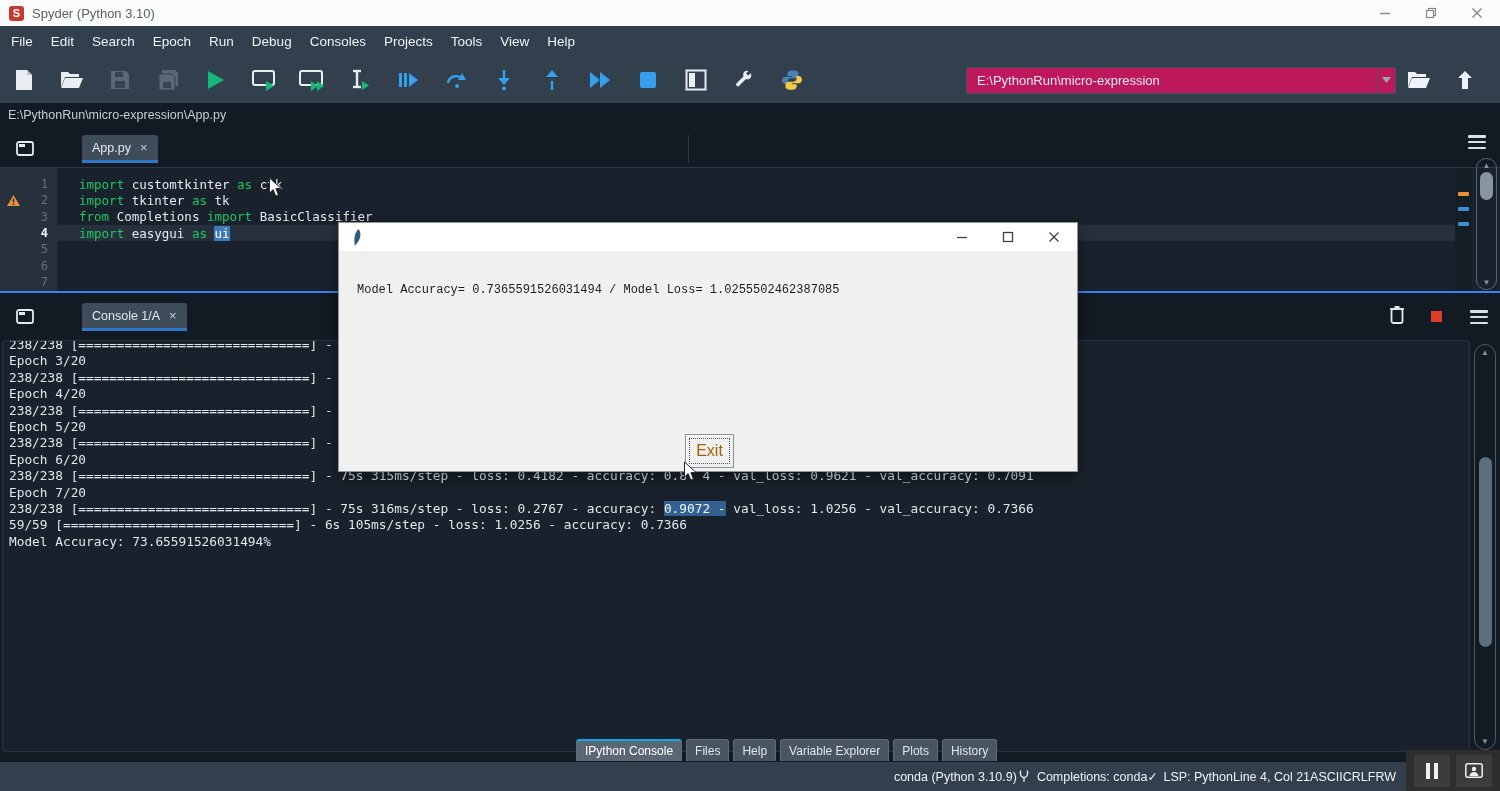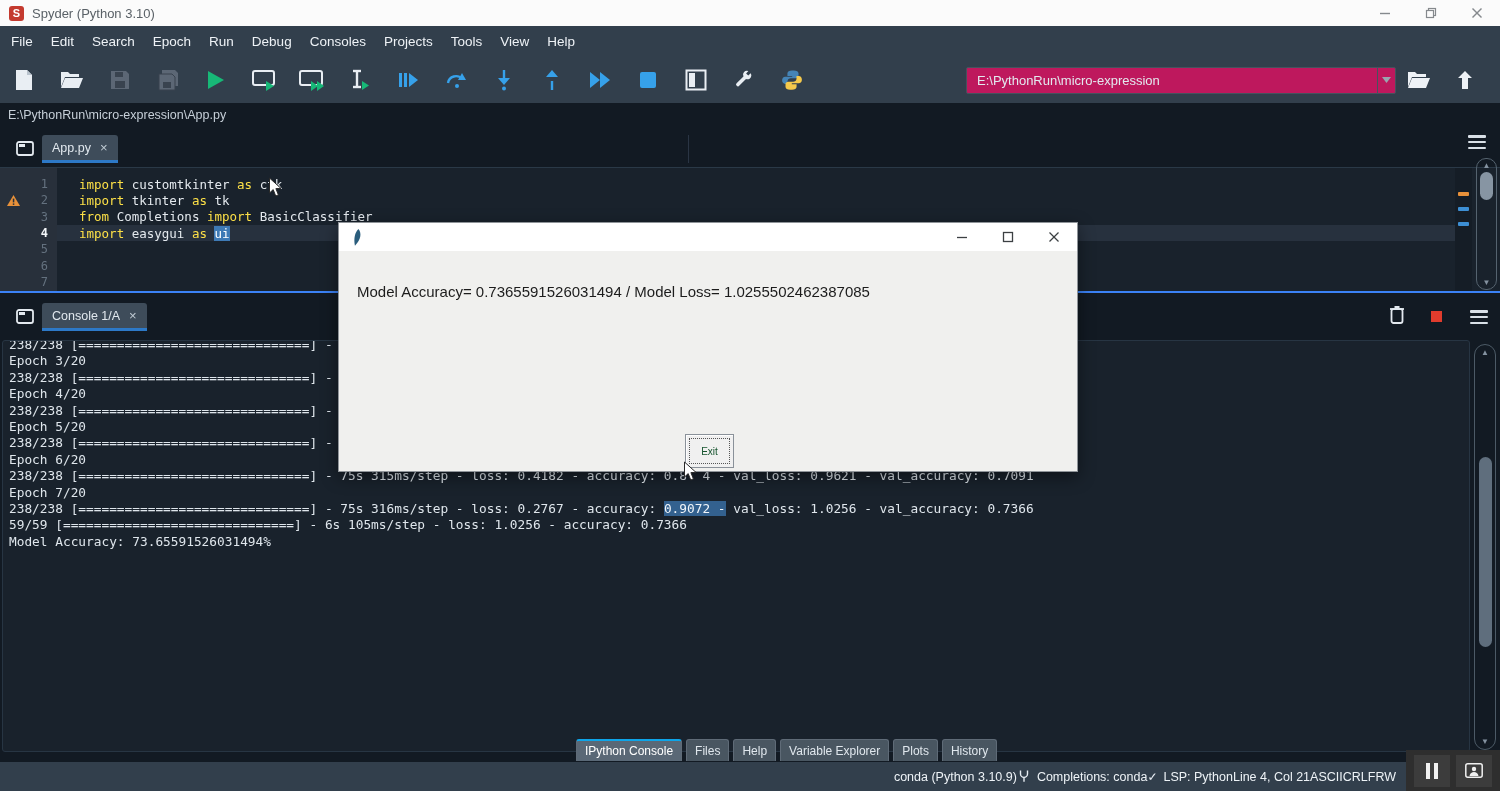--- a/index.html
+++ b/index.html
@@ -36,21 +36,21 @@
     display:flex; align-items:center; justify-content:center; }
   .workdir-arrow svg { fill:#9aa5b0; }
   .workdir-group .tool-btn { width:46px; }
 
   
   .breadcrumb-bar { position:absolute; left:0; top:103px; width:1500px; height:24px;
     background:#121a23; display:flex; align-items:center; }
   .breadcrumb-text { color:#c6cfd8; font-size:12.5px; padding-left:8px; }
 
   
-  .tabrow { position:absolute; left:0; width:1452px; height:30px; display:flex; align-items:flex-end; }
+  .tabrow { position:absolute; left:0; width:1452px; height:30px; display:flex; align-items:flex-end;gap:40px; }
   .browse-tabs { width:34px; height:26px; display:flex; align-items:center; justify-content:center; align-self:center; }
   .pane-tab { height:28px; background:#3e4c5a; border-bottom:3px solid #2d79c7;
     display:flex; align-items:center; padding:0 10px; border-radius:3px 3px 0 0; }
   .pane-tab .tab-label { color:#e1e8ee; font-size:12.5px; margin-right:9px; }
   .tab-close { color:#c2ccd5; font-size:13px; line-height:13px; }
   .hamburger { position:absolute; right:12px; top:6px; width:22px; height:18px;
     display:flex; flex-direction:column; justify-content:space-between; padding:2px 2px; }
   .hamburger i { display:block; height:2.5px; background:#d9e0e7; border-radius:1px; }
 
   
@@ -63,21 +63,21 @@
   .code-rows { position:absolute; left:0; top:8px; width:1455px; }
   .code-row { display:flex; height:16.3px; align-items:center; }
   .code-row.current .row-body { background:#27313e; }
   .code-row.current .gutter-num { color:#f4f7fa; font-weight:bold; }
   .gutter-cell { width:57px; display:flex; align-items:center; height:16.3px; flex:none; }
   .gutter-warn { width:26px; display:flex; justify-content:center; }
   .gutter-num { width:22px; text-align:right; color:#64717f; font-size:12px;
     font-family:"DejaVu Sans Mono", monospace; }
   .row-body { flex:1; height:16.3px; display:flex; align-items:center; padding-left:22px;
     font-family:"DejaVu Sans Mono", monospace; font-size:12.5px; white-space:pre; }
-  .tk-kw { color:#fde047; } .tk-id { color:#e4e9ee; }
+  .tk-kw { color:#22c55e; } .tk-id { color:#e4e9ee; }
   .tk-sel { color:#ffffff; background:#3e7ab5; }
   .scrollflag-col { position:absolute; right:28px; top:41px; width:17px; height:123px; background:#151d26; }
   .flag { position:absolute; left:3px; width:11px; height:4px; border-radius:1px; }
   .editor-scrollbar { position:absolute; right:3px; top:31px; width:21px; height:132px;
     border:1px solid #55636f; border-radius:10px; }
   .editor-scrollbar .sb-up, .editor-scrollbar .sb-down { position:absolute; left:0; width:100%;
     text-align:center; color:#8492a0; font-size:8px; }
   .editor-scrollbar .sb-up { top:2px; } .editor-scrollbar .sb-down { bottom:2px; }
   .editor-thumb { position:absolute; left:3px; top:13px; width:13px; height:28px;
     border-radius:7px; background:#8795a3; }
@@ -104,27 +104,27 @@
 
   
   .tk-dialog { position:absolute; left:338px; top:222px; width:740px; height:250px;
     background:#f0f0ee; border:1px solid #8f9499; box-shadow:0 5px 16px rgba(0,0,0,.45); z-index:40; }
   .tk-titlebar { position:absolute; left:0; top:0; width:100%; height:28px; background:#ffffff;
     display:flex; align-items:center; }
   .tk-feather { margin-left:12px; }
   .tk-controls { position:absolute; right:0; top:0; height:28px; display:flex; }
   .tk-ctl { width:46px; height:28px; display:flex; align-items:center; justify-content:center; color:#3c4043; }
   .tk-ctl svg { stroke:#3c4043; }
-  .tk-message { position:absolute; left:18px; top:60px; font-family:Liberation Sans, sans-serif;
-    font-size:15px; color:#1c1c1c; white-space:pre; }
+  .tk-message { position:absolute; left:18px; top:60px; font-family:Liberation Mono, monospace;
+    font-size:12px; color:#1c1c1c; white-space:pre; }
   .exit-btn { position:absolute; left:346px; top:211px; width:49px; height:34px;
     background:#f0f0f0; border:1px solid #8a9199; box-shadow:inset 1px 1px 0 #fdfdfd;
     display:flex; align-items:center; justify-content:center; }
   .exit-btn .focus-ring { position:absolute; inset:3px; border:1px dotted #555; }
-  .exit-label { font-size:10px; color:#14532d; }
+  .exit-label { font-size:16px; color:#a16207; }
 
   
   .bottom-tabs { position:absolute; left:576px; top:739px; height:23px; display:flex; gap:4px; z-index:20; }
   .btab { height:22px; background:#495661; border:1px solid #5f6b77; border-bottom:none;
     color:#e0e7ed; font-size:12px; display:flex; align-items:center; padding:0 8px;
     border-radius:3px 3px 0 0; white-space:nowrap; }
   .btab.active { background:#5a6876; border-top:2px solid #0ea5e9; color:#ffffff; }
 
   
   .statusbar { position:absolute; left:0; top:762px; width:1500px; height:29px; background:#323f4c;

